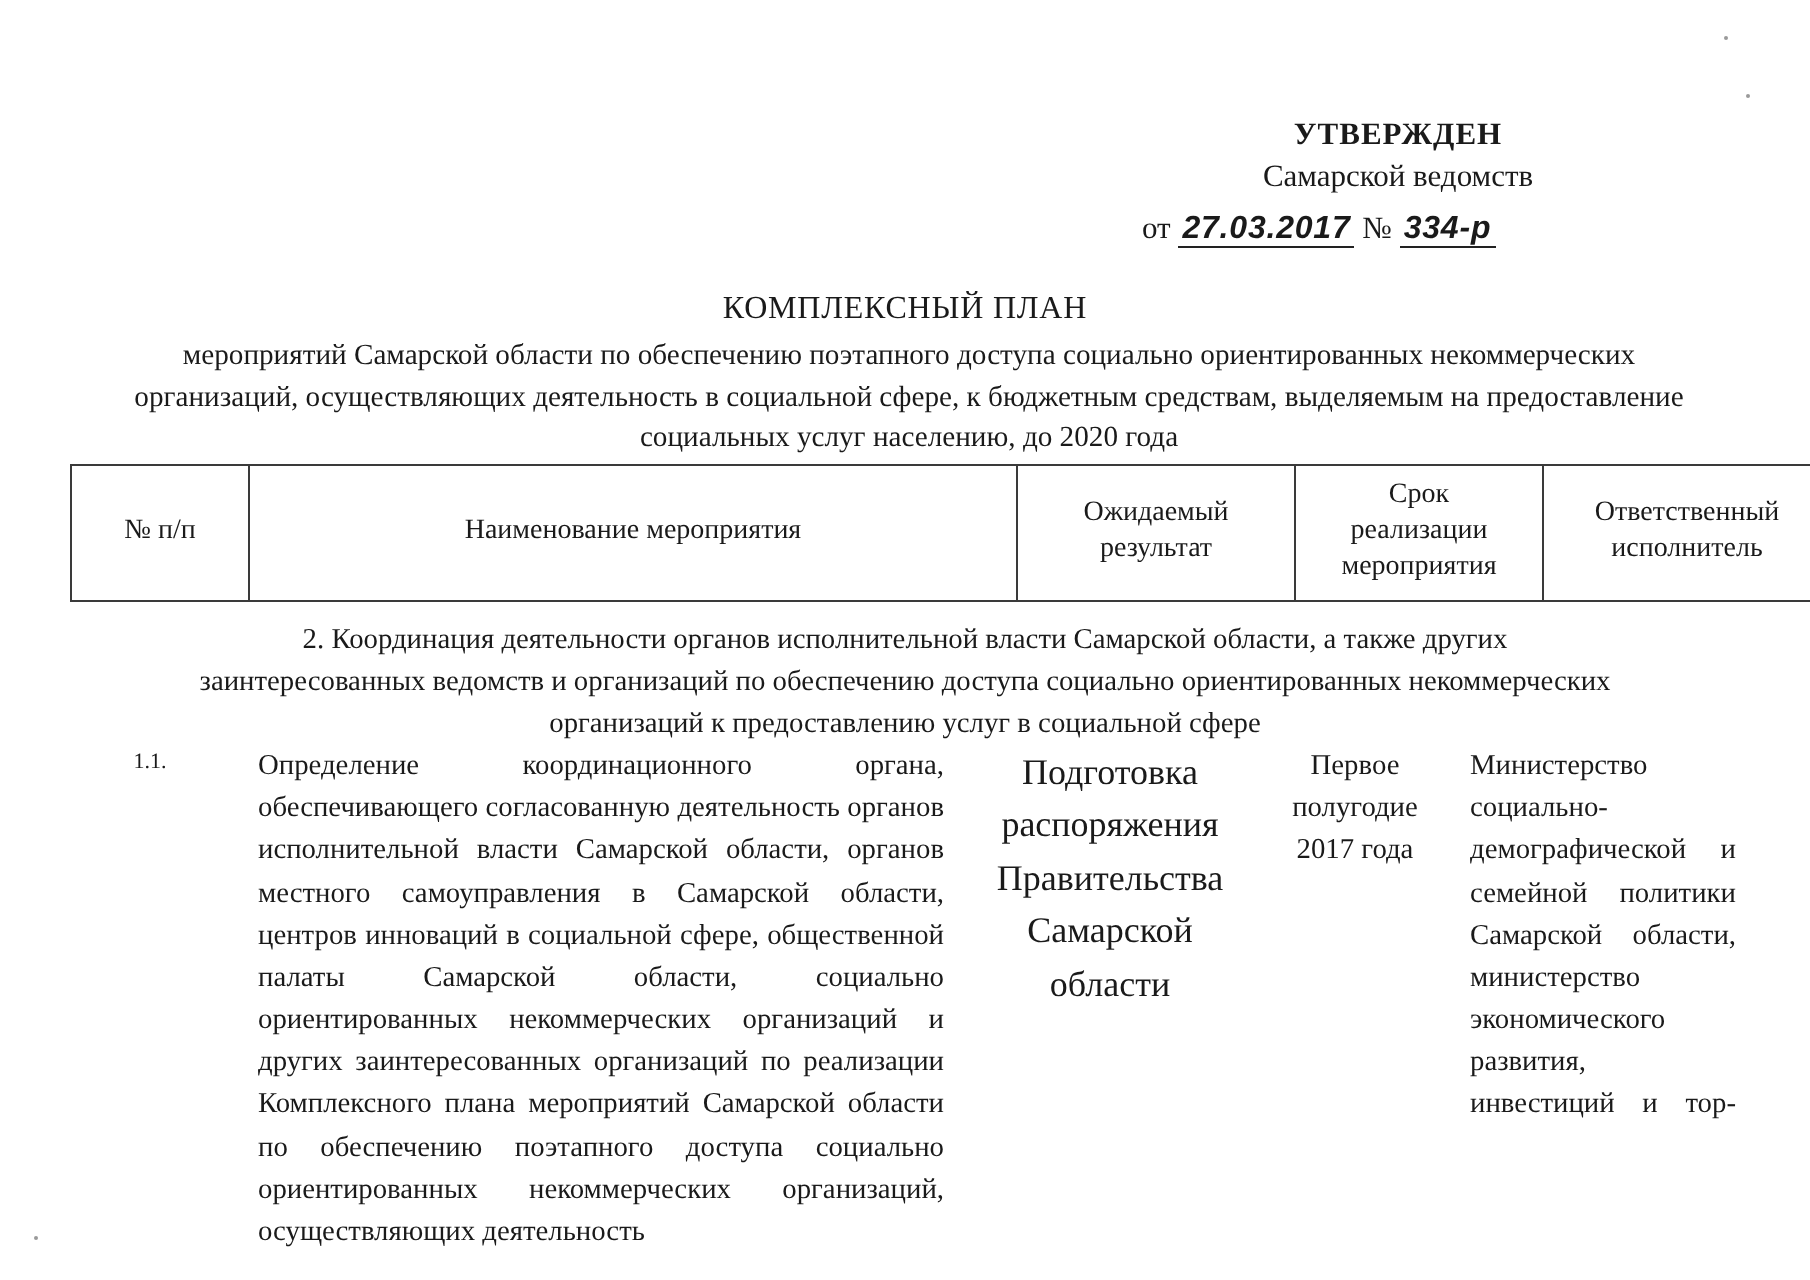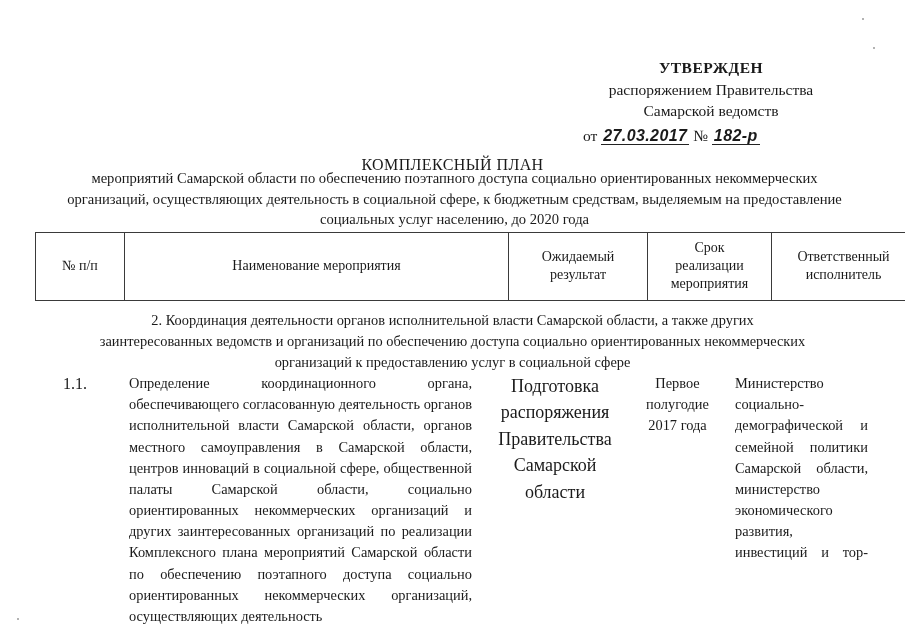--- a/index.html
+++ b/index.html
@@ -19,21 +19,21 @@
     position: relative;
     width: 905px;
     height: 640px;
     box-sizing: border-box;
     padding: 0;
   }
   
   .approval {
     position: absolute;
     top: 58px;
-    right: 44px;
+    right: 56px;
     width: 300px;
     text-align: center;
     font-size: 15.5px;
     line-height: 1.28;
   }
   .approval .word-utv {
     font-weight: bold;
     letter-spacing: 0.5px;
     font-size: 15.5px;
   }
@@ -57,21 +57,21 @@
   }
   .hw-no {
     font-family: "Liberation Serif", serif;
     font-style: normal;
     font-weight: normal;
     border: none;
   }
   
   .doc-title {
     position: absolute;
-    top: 156px;
+    top: 146px;
     left: 0;
     width: 905px;
     text-align: center;
     font-size: 16px;
     letter-spacing: 0.4px;
   }
   .doc-subtitle {
     position: absolute;
     top: 168px;
     left: 52px;
@@ -117,21 +117,21 @@
   .row1 {
     position: absolute;
     top: 373px;
     left: 35px;
     width: 835px;
     display: flex;
   }
   .c-num {
     width: 80px;
     text-align: center;
-    font-size: 16px;
+    font-size: 11px;
     padding-top: 2px;
     box-sizing: border-box;
   }
   .c-name {
     width: 375px;
     box-sizing: border-box;
     padding: 0 18px 0 14px;
     font-size: 14.4px;
     line-height: 1.47;
     text-align: justify;
@@ -173,27 +173,26 @@
 <body>
 
 <div class="page">
 
   <div class="speck" style="top:18px;left:862px;"></div>
   <div class="speck" style="top:47px;left:873px;"></div>
   <div class="speck" style="top:618px;left:17px;"></div>
 
   <div class="approval">
     <div class="word-utv">УТВЕРЖДЕН</div>
-    <div class="line2">распоряжением Правительства</div>
     <div class="line3">Самарской ведомств</div>
     <div class="approval-date">
       <span>от</span>
       <span class="handwritten">27.03.2017</span>
       <span class="hw-no">№</span>
-      <span class="handwritten">182-р</span>
+      <span class="handwritten">334-р</span>
     </div>
   </div>
 
   <div class="doc-title">КОМПЛЕКСНЫЙ ПЛАН</div>
   <div class="doc-subtitle">мероприятий Самарской области по обеспечению поэтапного доступа социально ориентированных некоммерческих организаций, осуществляющих деятельность в социальной сфере, к бюджетным средствам, выделяемым на предоставление социальных услуг населению, до 2020 года</div>
 
   <table class="tbl">
     <thead>
       <tr>
         <th class="h-num">№ п/п</th>

